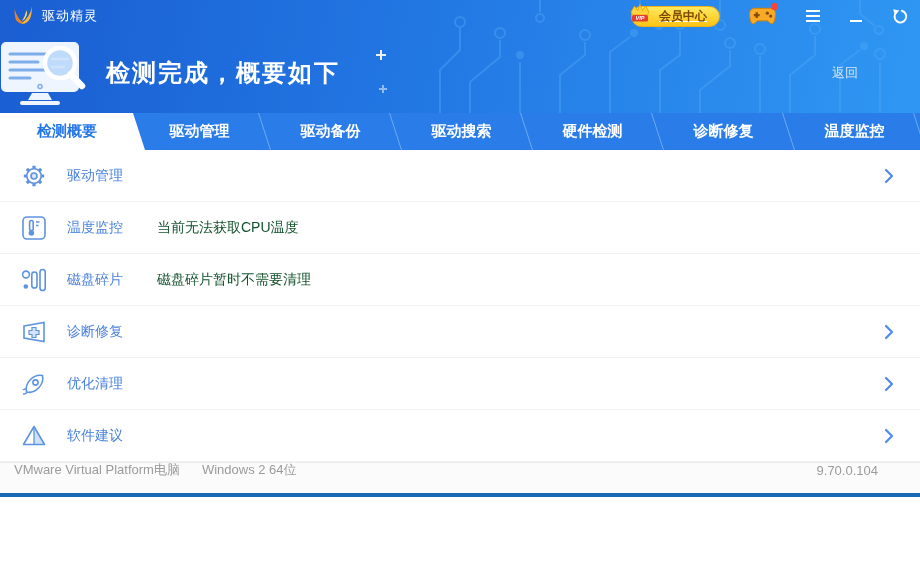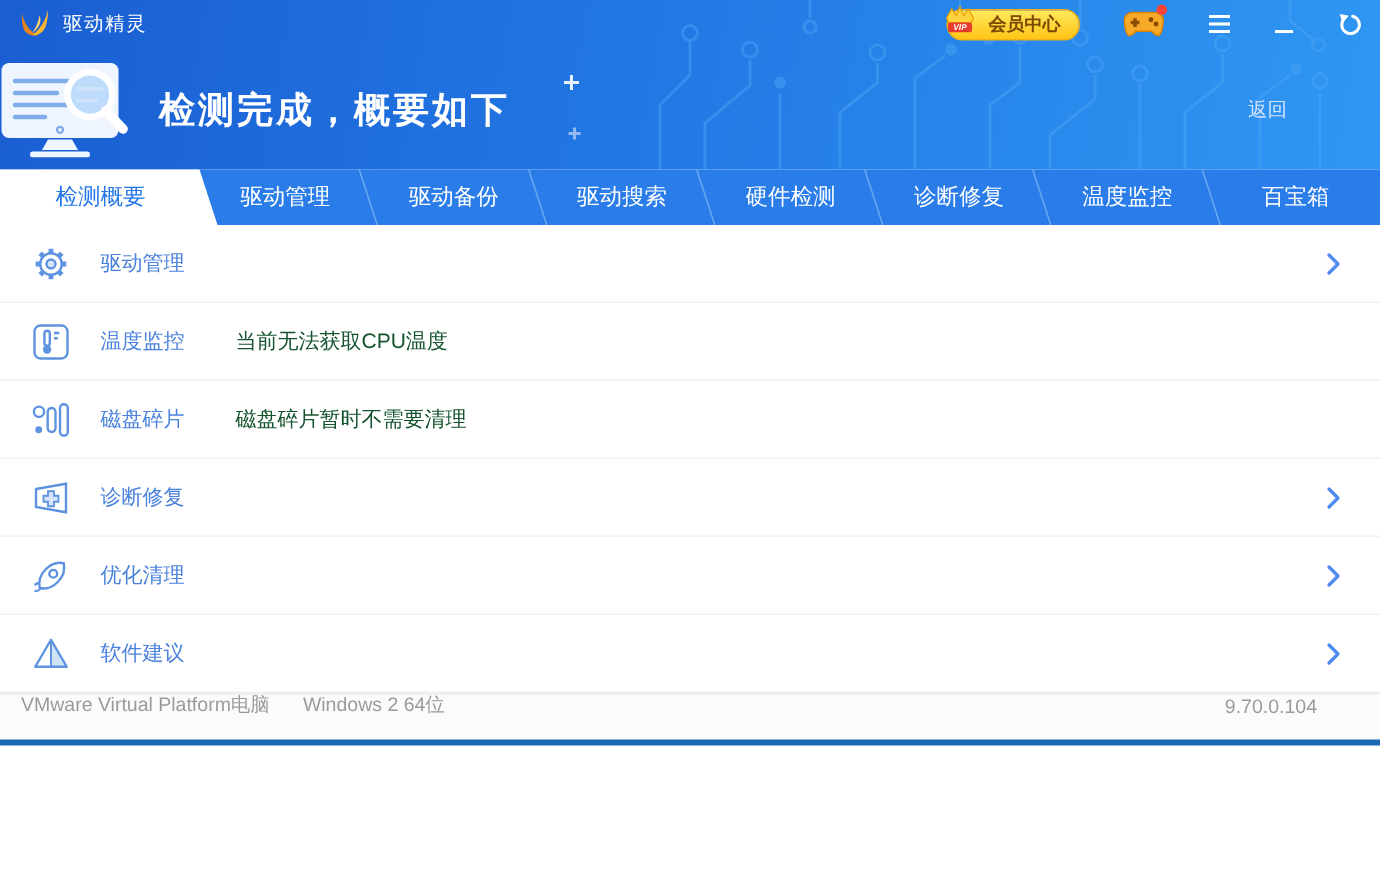--- a/index.html
+++ b/index.html
@@ -12,42 +12,42 @@
 
   
   .header {
     height: 113px; flex-shrink: 0; position: relative; color: #fff;
     background: linear-gradient(100deg, #1a5ed2 0%, #2277e3 45%, #2f97f3 100%);
     overflow: hidden;
   }
   .circuit { position: absolute; inset: 0; }
   .titlebar { position: relative; z-index: 2; height: 32px; display: flex; align-items: center; padding: 0 12px; }
   .app-title { font-size: 13px; margin-left: 8px; letter-spacing: 1px; }
-  .titlebar-right { margin-left: auto; display: flex; align-items: center; gap: 29px; }
+  .titlebar-right { margin-left: auto; display: flex; align-items: center; gap: 29px; text-decoration: underline; }
   .vip-btn {
     position: relative; height: 21px; border-radius: 11px; cursor: pointer;
     background: linear-gradient(#ffe95e, #ffc416); border: 1px solid #f2b118;
     display: flex; align-items: center; padding: 0 12px 0 27px;
     font-size: 12px; font-weight: bold; color: #7a4800;
   }
   .vip-crown { position: absolute; left: -3px; top: -4px; }
   .gamepad-btn { position: relative; cursor: pointer; display: flex; }
   .red-dot { position: absolute; top: -3px; right: -2px; width: 7px; height: 7px; border-radius: 50%; background: #ff4136; }
   .menu-btn { display: flex; flex-direction: column; gap: 3px; cursor: pointer; padding: 3px 1px; }
   .menu-btn i { display: block; width: 14px; height: 2px; background: #fff; }
   .min-btn { width: 12px; height: 14px; position: relative; cursor: pointer; }
   .min-btn i { position: absolute; left: 0; bottom: 1px; width: 12px; height: 2px; background: #fff; }
   .undo-btn { cursor: pointer; display: flex; }
 
   .banner { position: relative; z-index: 2; height: 81px; display: flex; align-items: center; }
   .banner-title { font-size: 24px; font-weight: bold; letter-spacing: 2px; margin-left: 14px; }
   .back-link { margin-left: auto; margin-right: 62px; font-size: 13px; color: #d6e5fa; cursor: pointer; }
 
   
-  .tabbar { height: 37px; flex-shrink: 0; display: flex; background: #2a7ce8; position: relative; z-index: 3; }
+  .tabbar { height: 37px; flex-shrink: 0; display: flex; background: #2a7ce8; position: relative; z-index: 3; font-weight: bold; }
   .tab {
     position: relative; flex: 1; display: flex; align-items: center; justify-content: center;
     color: #fff; font-size: 15px; cursor: pointer; white-space: nowrap;
   }
   .tab .tab-label { position: relative; z-index: 2; }
   .tab.active { flex: 0 0 134px; color: #2376e8; }
   .tab.active::before {
     content: ""; position: absolute; top: 0; bottom: 0; left: -26px; right: -5px;
     background: #fff; transform: skewX(18deg); z-index: 1;
   }
@@ -209,23 +209,20 @@
       </div>
     <div class="tab divider">
         <span class="tab-label">硬件检测</span>
       </div>
     <div class="tab divider">
         <span class="tab-label">诊断修复</span>
       </div>
     <div class="tab divider">
         <span class="tab-label">温度监控</span>
       </div>
-    <div class="tab">
-        <span class="tab-label">百宝箱</span>
-      </div>
   </div>
 
   <div class="content">
 
     <div class="row">
       <svg class="row-icon" viewBox="0 0 26 26">
         <g stroke="#5e93e0" fill="none" stroke-width="1.6">
           <circle cx="13" cy="13" r="7.2"></circle>
           <circle cx="13" cy="13" r="3" fill="#d7e5fa"></circle>
         </g>

